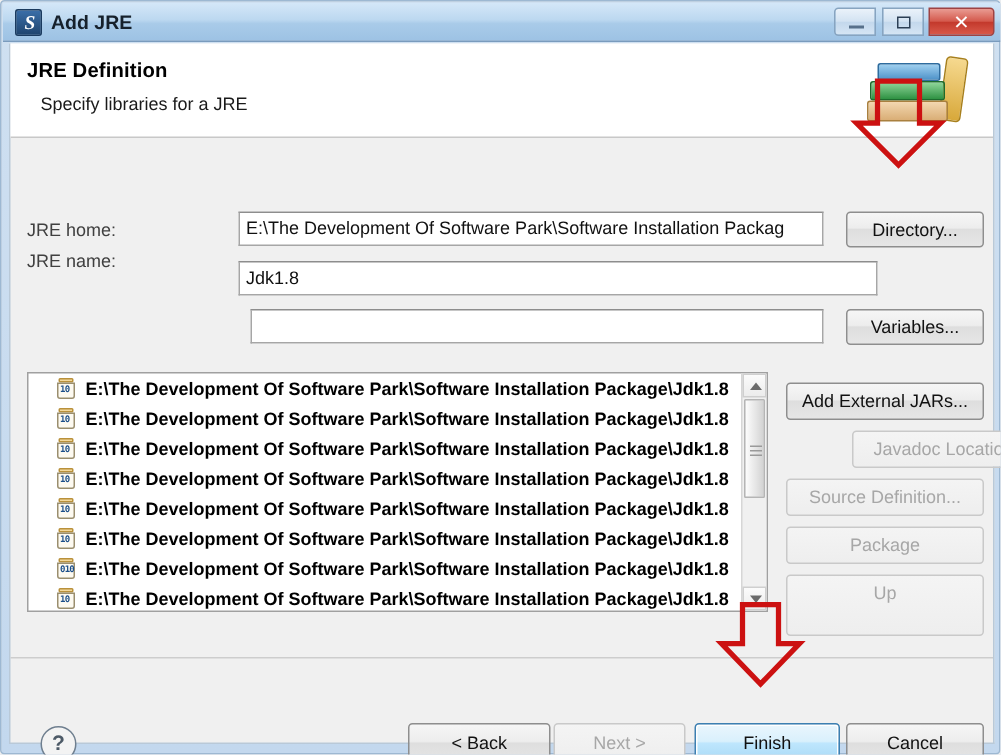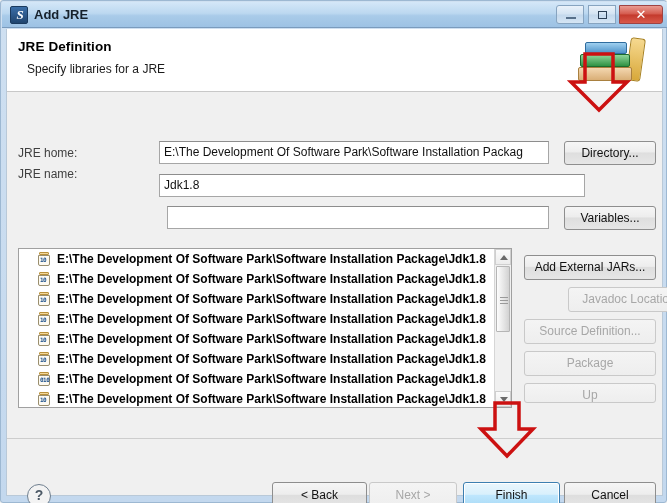--- a/index.html
+++ b/index.html
@@ -280,21 +280,21 @@
               <span class="caret dn"></span>
             </div>
         </div>
       </div>
 
       <div id="side-buttons">
           <div class="btn" style="left: 517px; top: 226px; width: 132px; height: 25px; line-height: 23px;">Add External JARs...</div>
           <div class="btn disabled" style="left: 517px; top: 258px; width: 132px; height: 25px; line-height: 23px; margin-left: 44px;">Javadoc Location...</div>
           <div class="btn disabled" style="left: 517px; top: 290px; width: 132px; height: 25px; line-height: 23px;">Source Definition...</div>
           <div class="btn disabled" style="left: 517px; top: 322px; width: 132px; height: 25px; line-height: 23px;">Package</div>
-          <div class="btn disabled" style="left: 517px; top: 354px; width: 132px; height: 20px; line-height: 23px; text-align: center;">Up</div>
+          <div class="btn disabled" style="left: 517px; top: 354px; width: 132px; height: 41px; line-height: 23px; text-align: center;">Up</div>
         </div>
 
       <div class="sep"></div>
       <div class="help">?</div>
 
       <div class="btn" style="left:265px;top:453px;width:95px;height:27px;line-height:25px;">&lt; Back</div>
       <div class="btn disabled" style="left:362px;top:453px;width:88px;height:27px;line-height:25px;">Next &gt;</div>
       <div class="btn focused" style="left:456px;top:453px;width:97px;height:27px;line-height:25px;">Finish</div>
       <div class="btn" style="left:557px;top:453px;width:92px;height:27px;line-height:25px;">Cancel</div>
     </div>

